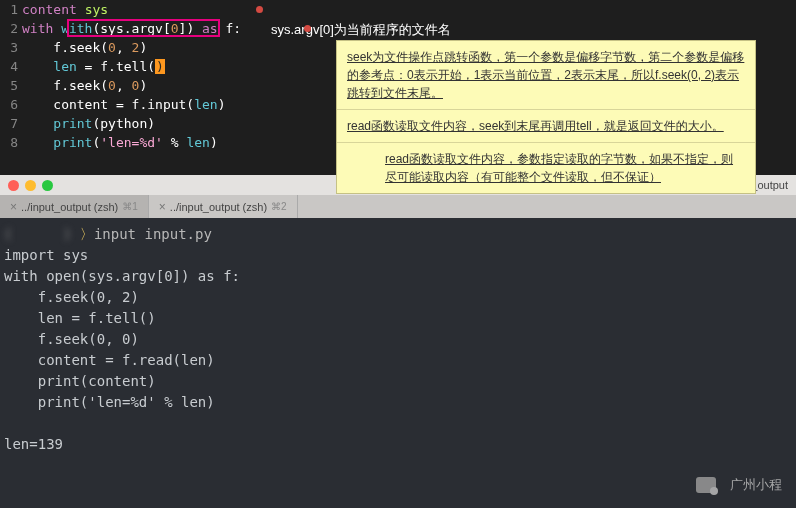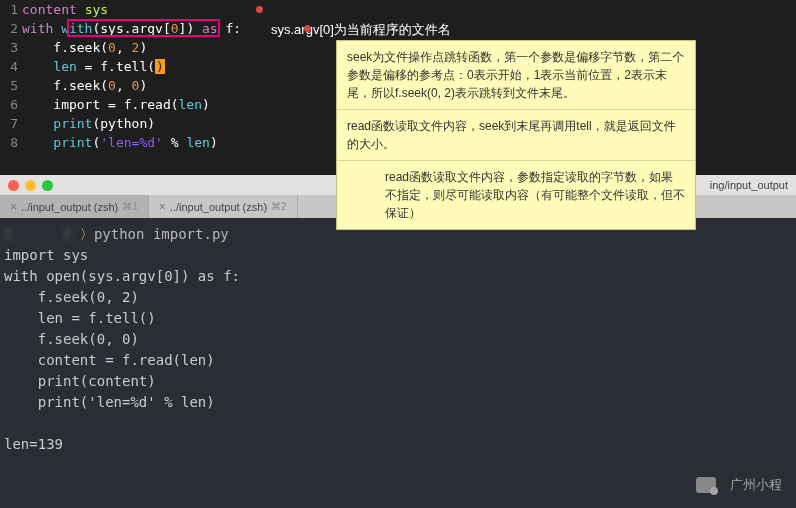--- a/index.html
+++ b/index.html
@@ -25,21 +25,21 @@
     .ln {
       width: 22px;
       text-align: right;
       color: #858585;
       padding-right: 4px;
       user-select: none;
     }
     .code { color: #d4d4d4; white-space: pre; }
     .kw { color: #d081c4; }
     .fn { color: #62c8d6; }
-    .str { color: #8b5cf6; }
+    .str { color: #f9a8d4; }
     .num { color: #db9a5e; }
     .ident { color: #bef264; }
     .punc { color: #ffffff; }
     .cursor {
       background: #fd971f;
       color: #272822;
       padding: 0 1px;
     }
     .hl-box {
       border: 2px solid #e6007e;
@@ -65,28 +65,29 @@
       color: #fff;
       font-size: 13px;
       font-family: "PingFang SC", "Microsoft YaHei", sans-serif;
     }
     .annot1 { top: 1px; left: 271px; margin-top: 20px; }
     .annot2 { top: 20px; left: 328px; }
     .note {
       position: absolute;
       top: 40px;
       left: 336px;
-      width: 360px;
+      width: 420px;
       background: #fdfbb7;
       border: 1px solid #c5c185;
       font-family: "PingFang SC", "Microsoft YaHei", sans-serif;
       font-size: 12px;
       color: #333;
       z-index: 10;
       line-height: 1.5;
+      text-decoration: underline;
     }
     .note-p {
       padding: 7px 10px;
       border-bottom: 1px solid #d8d599;
     }
     .note-p:last-child { border-bottom: none; padding-left: 48px; }
     .term-wrap {
       background: #2a2d33;
       height: 333px;
     }
@@ -198,21 +199,21 @@
       <div class="line">
         <div class="ln">4</div>
         <div class="code"><span class="punc">    </span><span class="fn">len</span><span class="punc"> = f.tell(</span><span class="cursor">)</span></div>
       </div>
       <div class="line">
         <div class="ln">5</div>
         <div class="code"><span class="punc">    f.seek(</span><span class="num">0</span><span class="punc">, </span><span class="num">0</span><span class="punc">)</span></div>
       </div>
       <div class="line">
         <div class="ln">6</div>
-        <div class="code"><span class="punc">    import = f.read(</span><span class="fn">len</span><span class="punc">)</span></div>
+        <div class="code"><span class="punc">    content = f.input(</span><span class="fn">len</span><span class="punc">)</span></div>
       </div>
       <div class="line">
         <div class="ln">7</div>
         <div class="code"><span class="punc">    </span><span class="fn">print</span><span class="punc">(python)</span></div>
       </div>
       <div class="line">
         <div class="ln">8</div>
         <div class="code"><span class="punc">    </span><span class="fn">print</span><span class="punc">(</span><span class="str">'len=%d'</span><span class="punc"> % </span><span class="fn">len</span><span class="punc">)</span></div>
       </div>
     </div>
@@ -240,21 +241,21 @@
       <span>../input_output (zsh)</span>
       <span class="tab-shortcut">⌘1</span>
     </div>
     <div class="tab active">
       <span class="tab-close">×</span>
       <span>../input_output (zsh)</span>
       <span class="tab-shortcut">⌘2</span>
     </div>
   </div>
   <div class="terminal">
-    <div class="t-line"><span class="prompt-path blur">(      )</span><span class="prompt-sym"> 〉</span><span class="prompt-cmd">python import.py</span></div>
+    <div class="t-line"><span class="prompt-path blur">(      )</span><span class="prompt-sym"> 〉</span><span class="prompt-cmd">input input.py</span></div>
     <div id="term-out">
         <div class="t-line">import sys</div>
         <div class="t-line">with open(sys.argv[0]) as f:</div>
         <div class="t-line">    f.seek(0, 2)</div>
         <div class="t-line">    len = f.tell()</div>
         <div class="t-line">    f.seek(0, 0)</div>
         <div class="t-line">    content = f.read(len)</div>
         <div class="t-line">    print(content)</div>
         <div class="t-line">    print('len=%d' % len)</div>
         <div class="t-line"></div>

